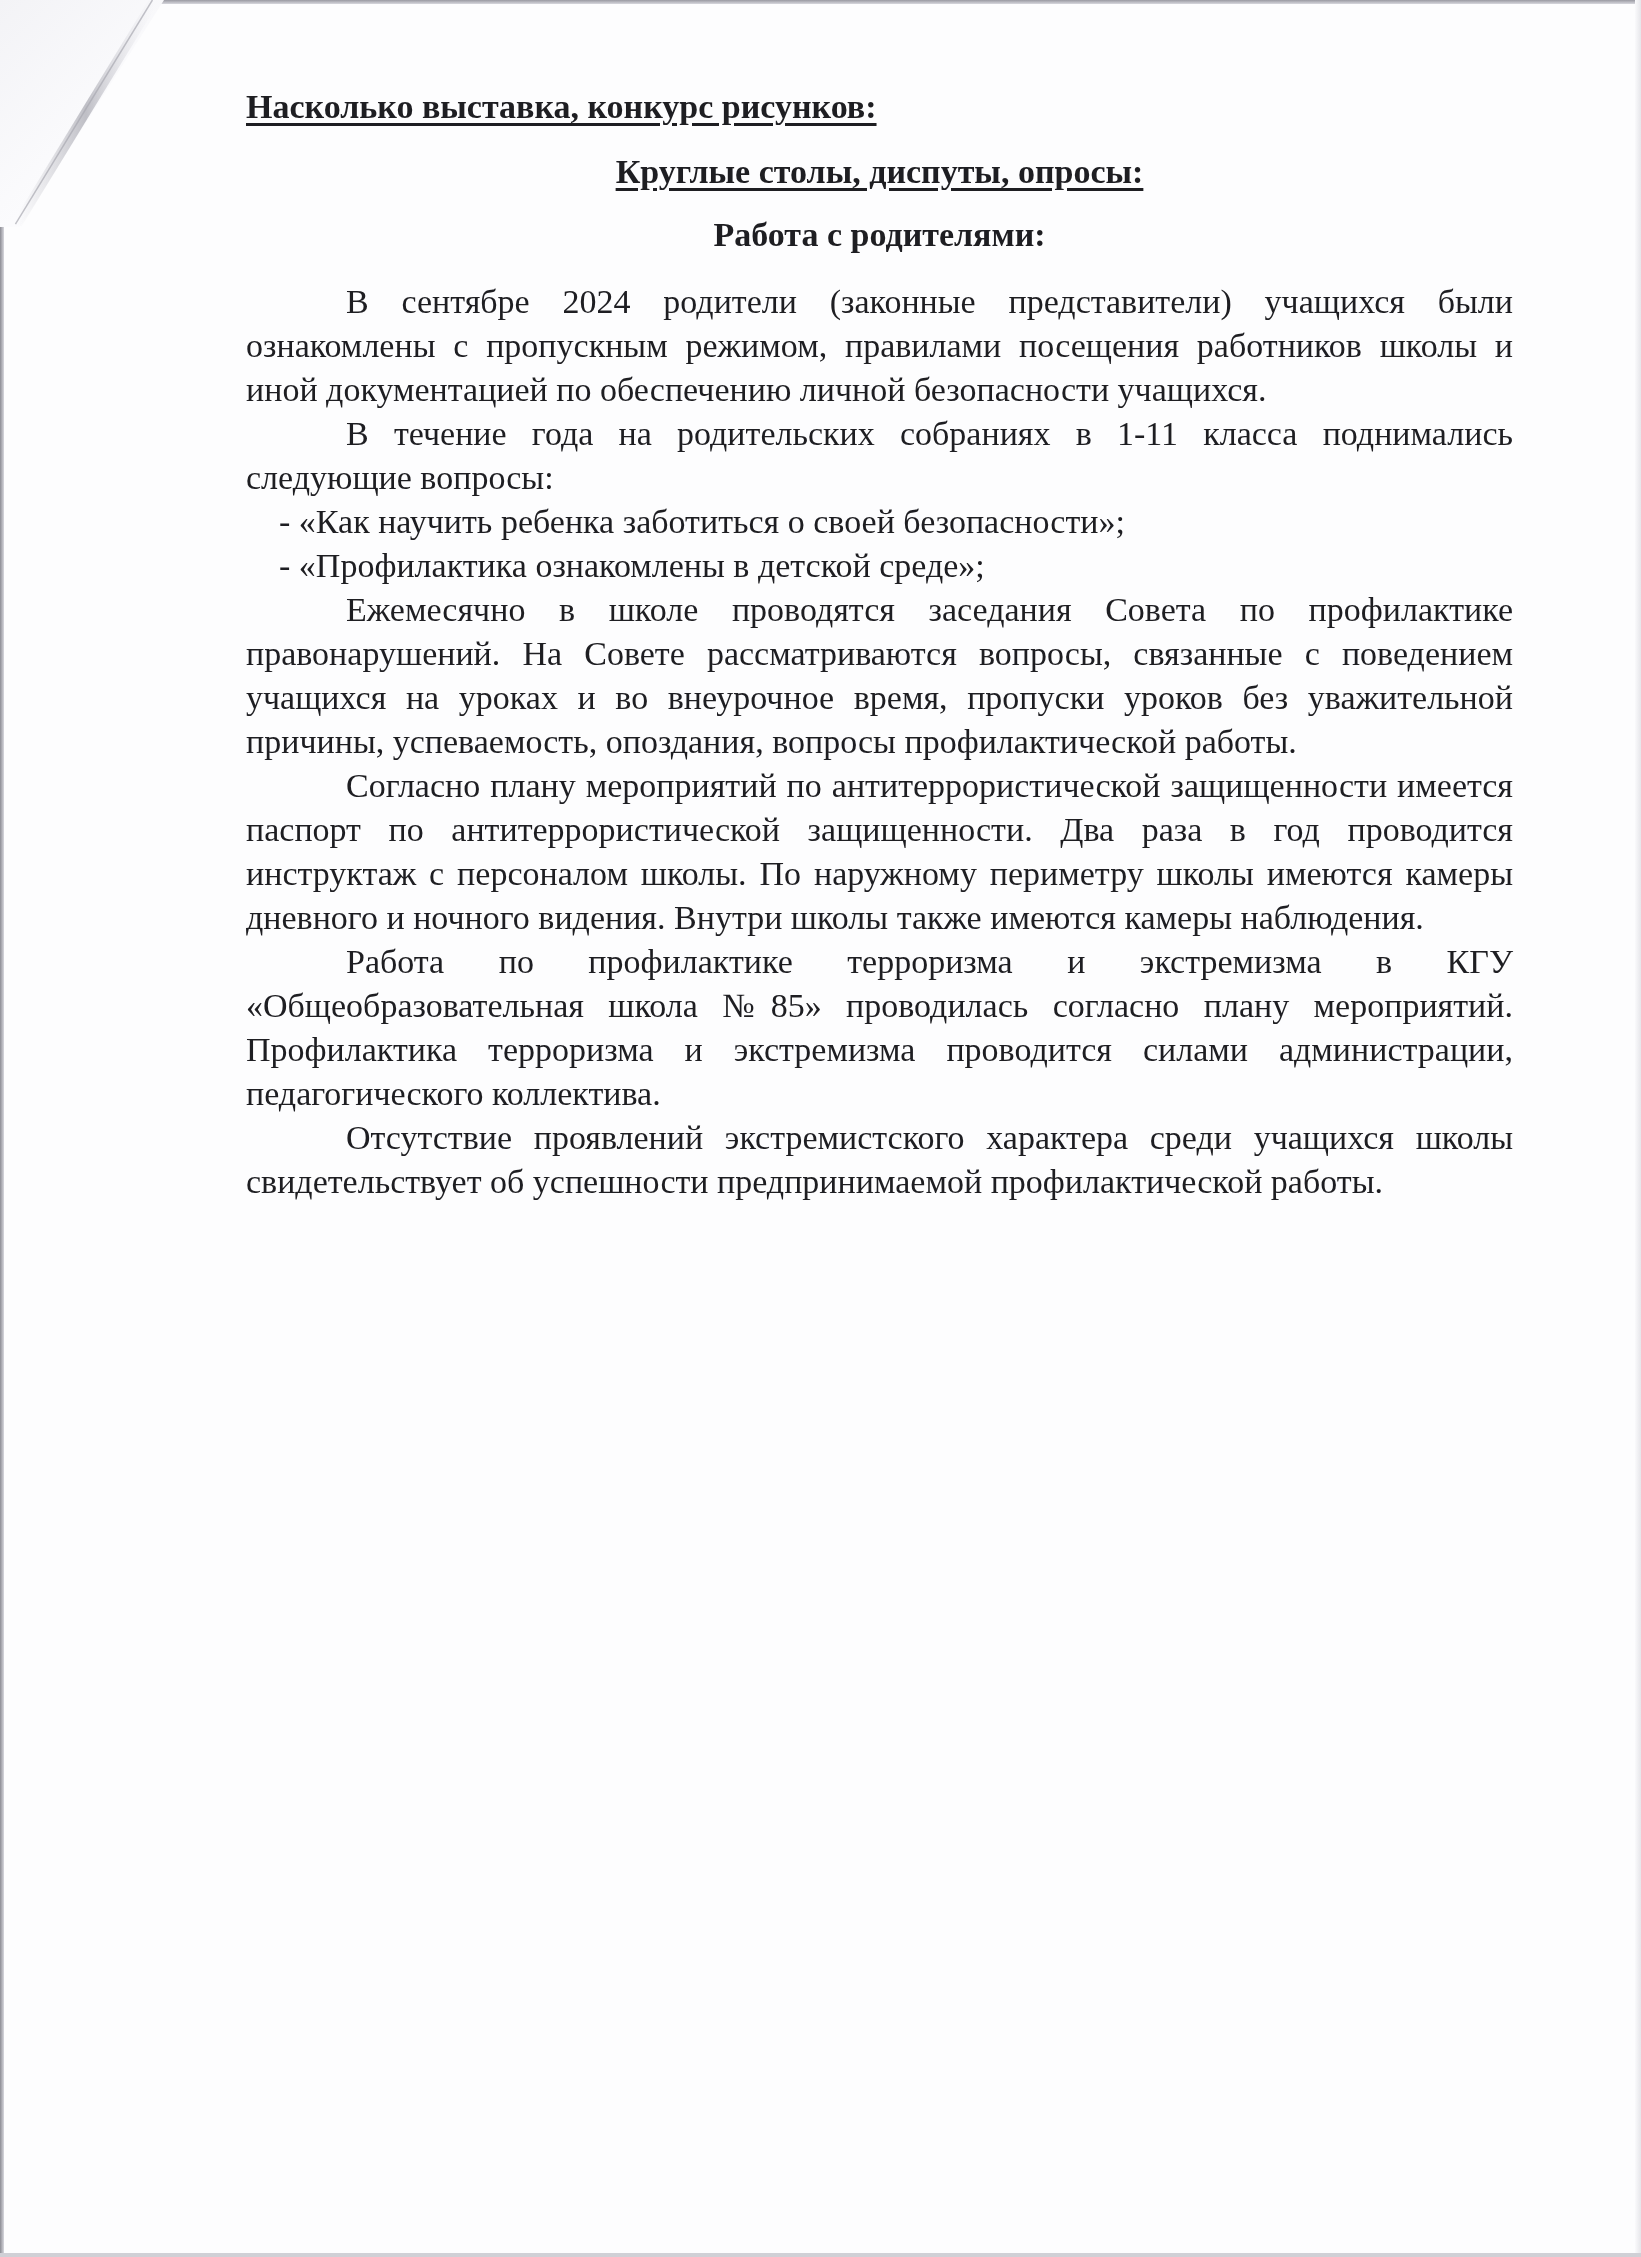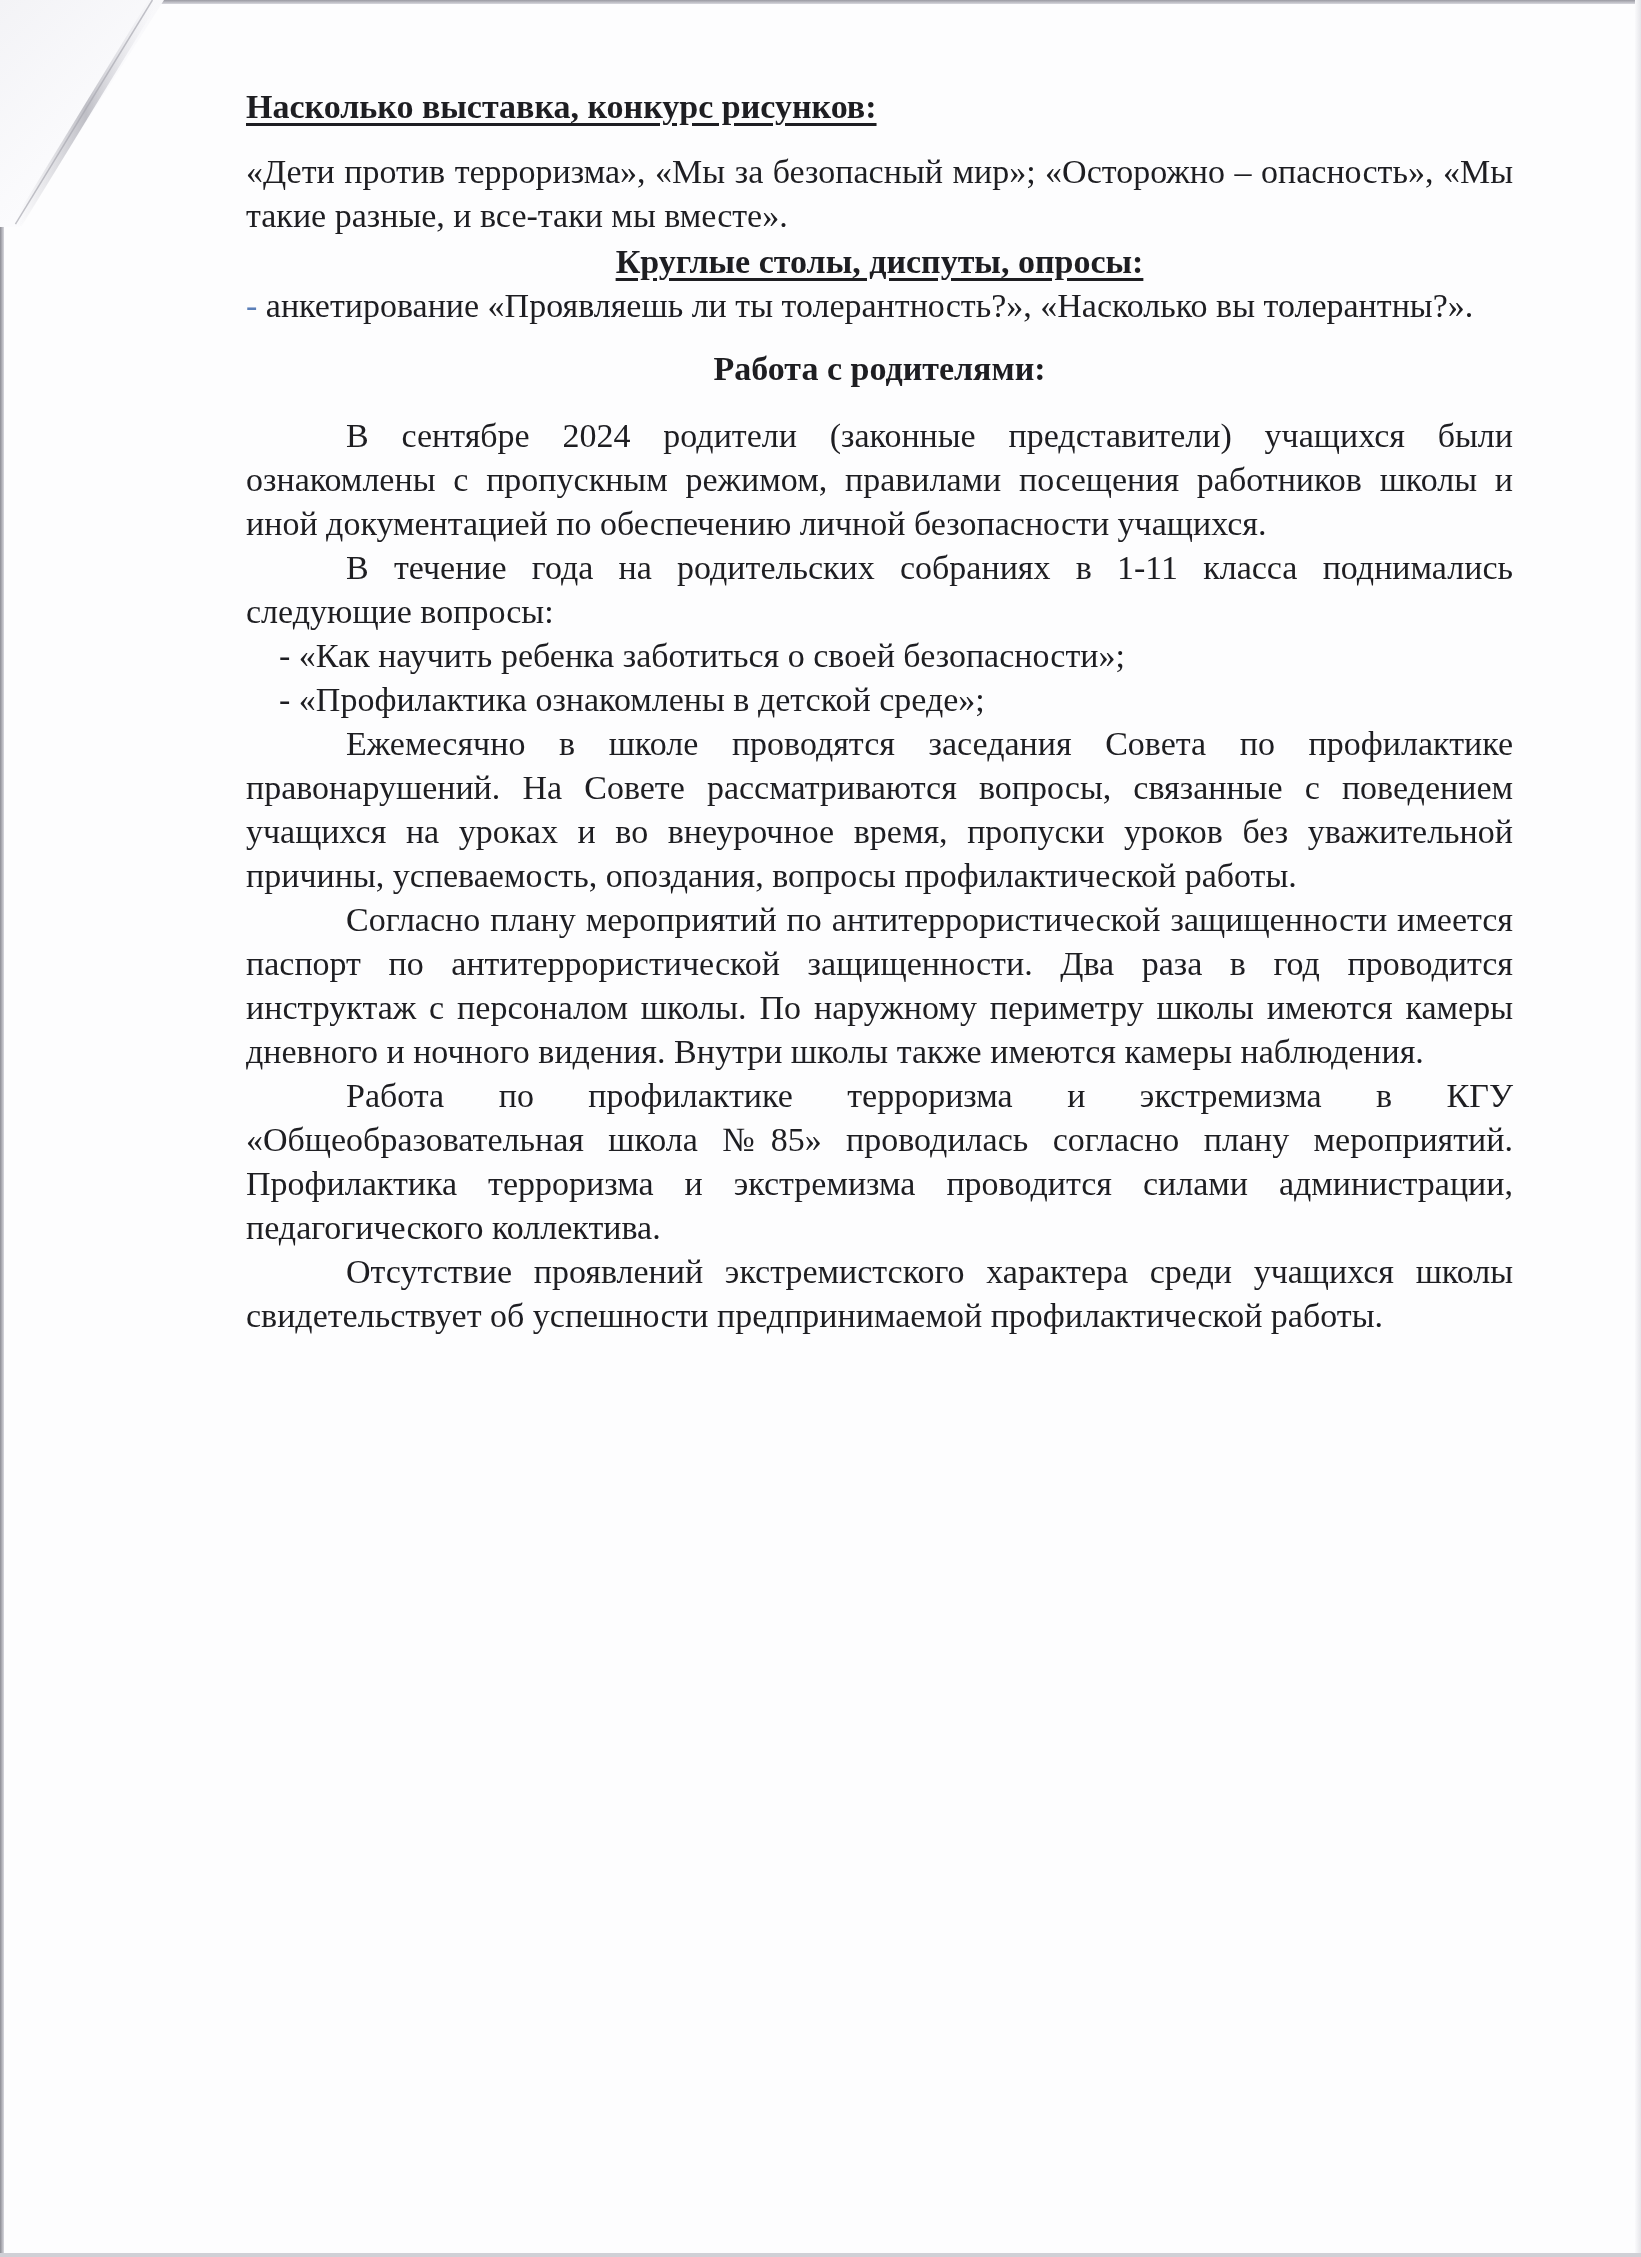--- a/index.html
+++ b/index.html
@@ -105,24 +105,22 @@
       </linearGradient>
     </defs>
     <path d="M160 0 L18 232" stroke="url(#crease)" stroke-width="10" fill="none"></path>
     <path d="M158 0 L16 232" stroke="#a8a8b0" stroke-width="1.5" fill="none" opacity="0.7"></path>
   </svg>
 </div>
 
 <div class="page">
 
   <h2 class="heading-underlined heading-left" style="font-size:34px; line-height:44px;">Насколько выставка, конкурс рисунков:</h2>
-  <p>«Дети против терроризма», «Мы за безопасный мир»; «Осторожно – опасность», «Мы такие разные, и все-таки мы вместе».</p>
 
   <h2 class="heading-underlined heading-center" style="font-size:34px; line-height:44px; margin-top:1.9px;">Круглые столы, диспуты, опросы:</h2>
-  <p><span class="blue-dash">-</span><span> анкетирование «Проявляешь ли ты толерантность?», «Насколько вы толерантны?».</span></p>
 
   <h2 class="heading-plain" style="font-size:34px; line-height:44px;">Работа с родителями:</h2>
 
   <p class="indent">В сентябре  2024 родители (законные представители) учащихся были ознакомлены с пропускным режимом, правилами посещения работников школы и иной документацией по обеспечению личной безопасности учащихся.</p>
   <p class="indent">В течение года на родительских собраниях в 1-11 класса поднимались следующие вопросы:</p>
   <p class="list-line">- «Как научить ребенка заботиться о своей безопасности»;</p>
   <p class="list-line">- «Профилактика ознакомлены в детской среде»;</p>
 
   <p class="indent">Ежемесячно в школе проводятся заседания Совета по профилактике правонарушений. На Совете рассматриваются вопросы, связанные с поведением учащихся на уроках и во внеурочное время, пропуски уроков без уважительной причины, успеваемость, опоздания, вопросы профилактической работы.</p>
   <p class="indent">Согласно плану мероприятий по антитеррористической защищенности имеется паспорт  по антитеррористической защищенности. Два раза в год проводится инструктаж с персоналом школы. По наружному периметру школы имеются камеры дневного и ночного видения. Внутри школы также имеются камеры наблюдения.</p>

